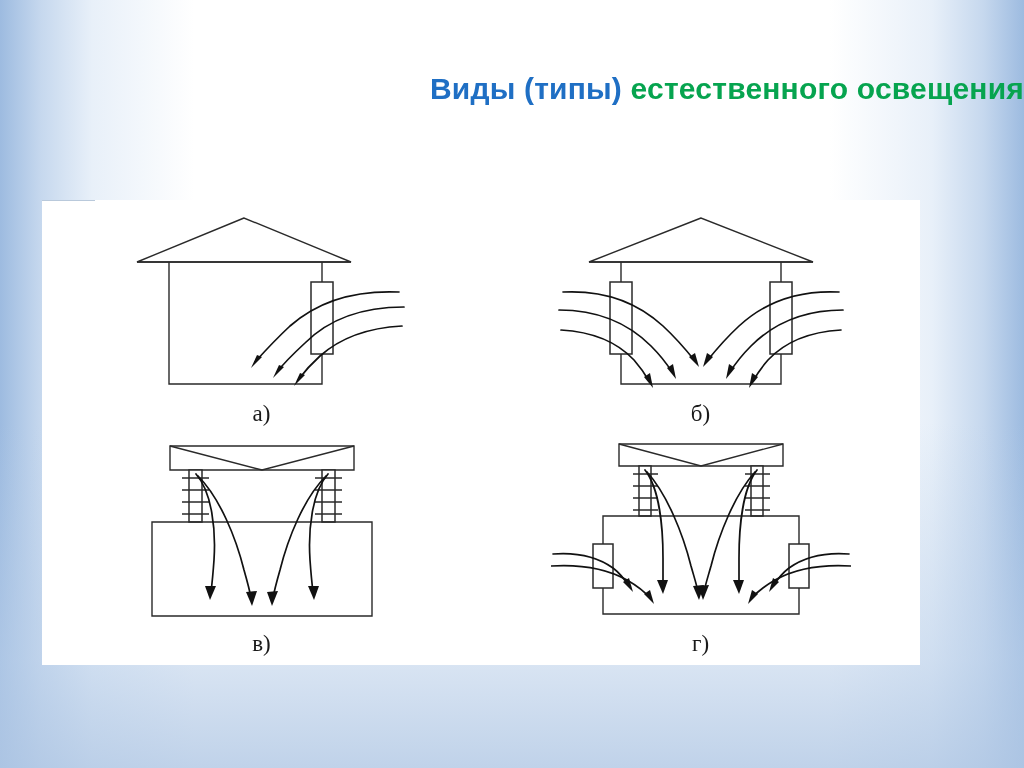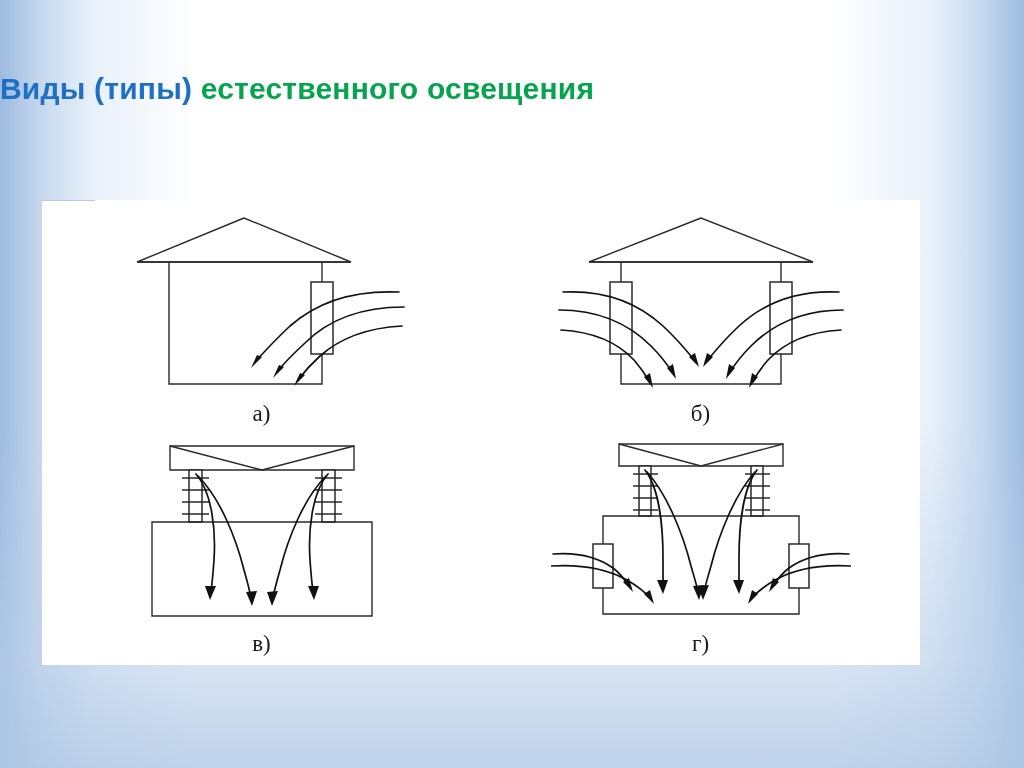--- a/index.html
+++ b/index.html
@@ -37,21 +37,21 @@
         #c6d8ee 96%,
         #9dbbe0 100%);
   }
 
   
   .title-block {
     position: absolute;
     left: 0;
     top: 72px;
     width: 1024px;
-    text-align: left;
+    text-align: right;
     line-height: 1.1;
     white-space: nowrap;
   }
   .title-text {
     font-family: "Liberation Sans", sans-serif;
     font-size: 30px;
     font-weight: bold;
     letter-spacing: 0.2px;
   }
   .title-part-a { color: #1f6fc4; }

